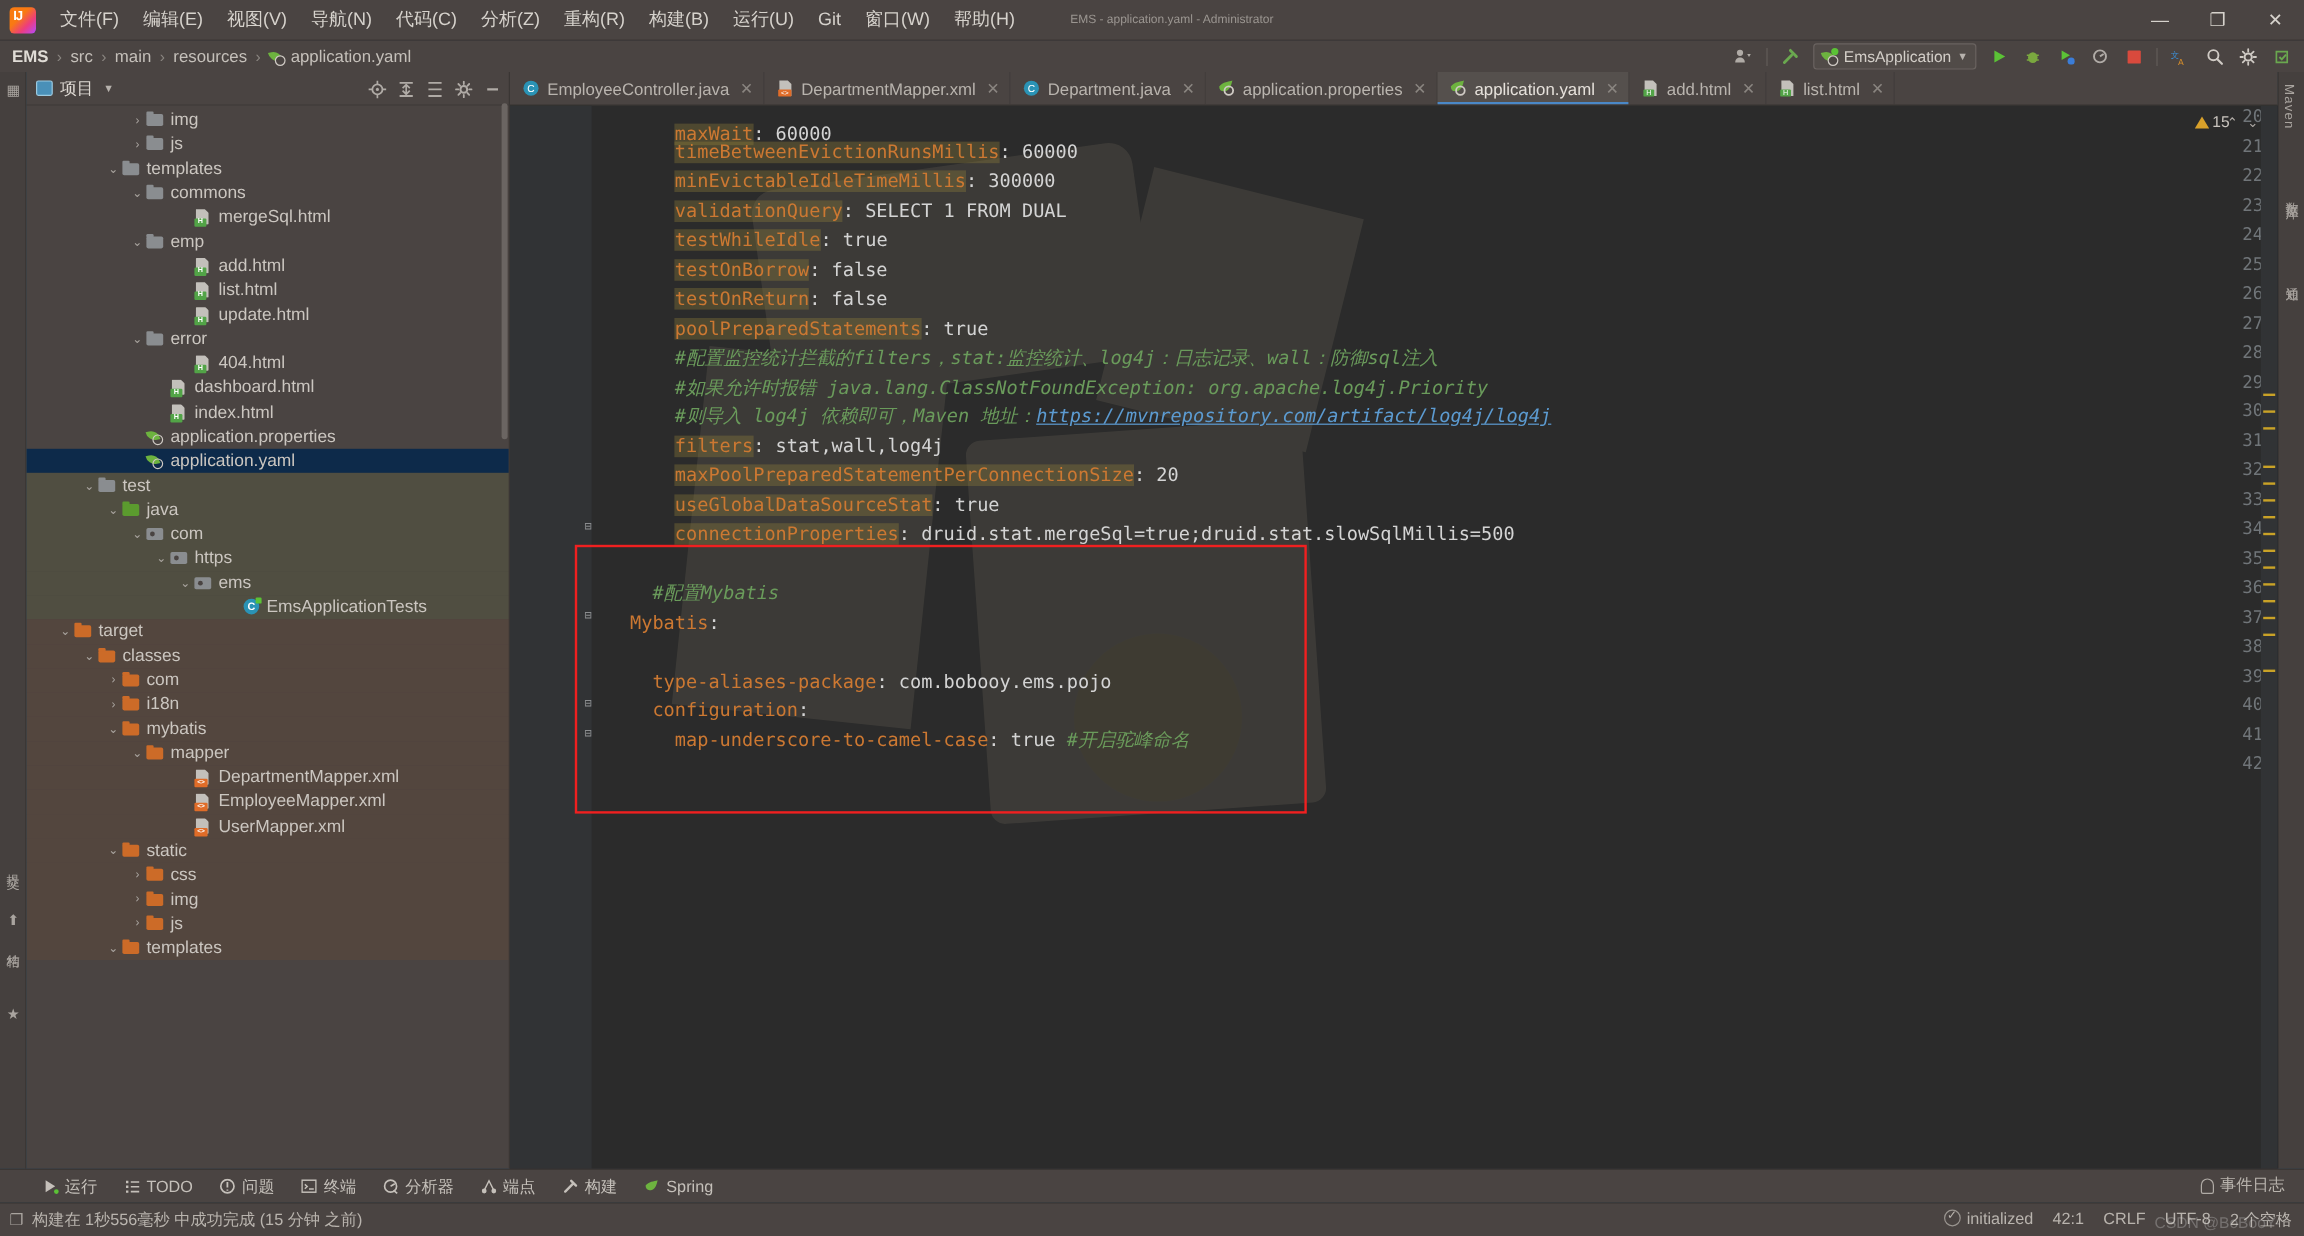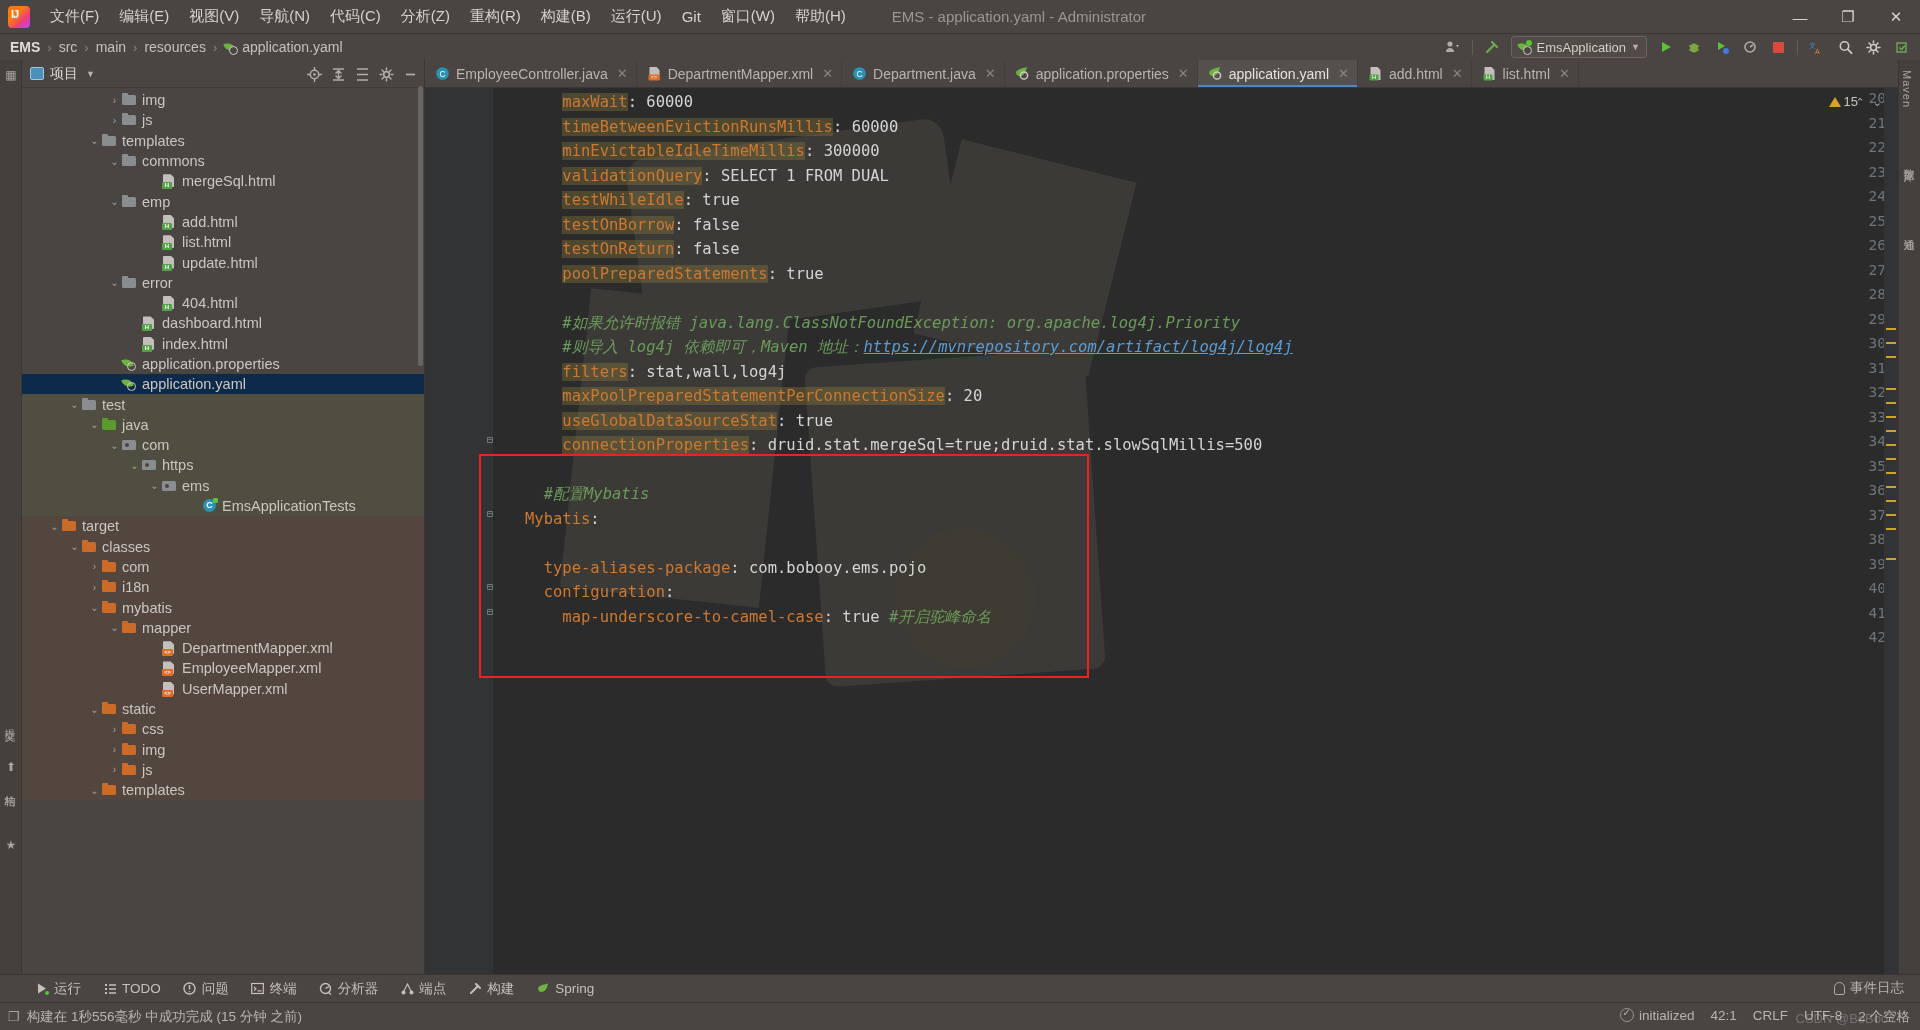--- a/index.html
+++ b/index.html
@@ -26,21 +26,21 @@
   }
   .ij-logo::after {
     content: "IJ"; position: absolute; left: 3px; top: 2px;
     font-size: 11px; font-weight: bold; color: #fff; letter-spacing: -1px;
   }
   .menu-item {
     padding: 4px 10px; font-size: 15px; color: #d6d2cc; white-space: nowrap;
     cursor: default;
   }
   .win-title {
-    margin-left: 36px; font-size: 15px; color: #9b9691; white-space: nowrap;
+    margin-left: 36px; font-size: 10px; color: #9b9691; white-space: nowrap;
   }
   .win-ctrl {
     position: absolute; top: 0; height: 34px; display: flex; align-items: center;
     right: 0;
   }
   .win-btn {
     width: 48px; height: 34px; display: flex; align-items: center; justify-content: center;
     color: #d6d2cc; font-size: 15px;
   }
 
@@ -775,28 +775,29 @@
           <div class="fold" style="top: 419.5px;">⊟</div>
           <div class="lnum" style="top: 443px;">38</div>
           <div class="lnum" style="top: 467.5px;">39</div>
           <div class="lnum" style="top: 492px;">40</div>
           <div class="fold" style="top: 493px;">⊟</div>
           <div class="lnum" style="top: 516.5px;">41</div>
           <div class="fold" style="top: 517.5px;">⊟</div>
           <div class="lnum" style="top: 541px;">42</div>
         </div>
       <div class="code" id="code">
-          <div class="cl" style="top: 2px;"><span class="v">    </span><span class="k kbg">maxWait</span><span class="v">: </span><span class="v">60000</span></div>
+          <div class="cl" style="top: 12px;"><span class="v">    </span><span class="k kbg">maxWait</span><span class="v">: </span><span class="v">60000</span></div>
           <div class="cl" style="top: 26.5px;"><span class="v">    </span><span class="k kbg">timeBetweenEvictionRunsMillis</span><span class="v">: </span><span class="v">60000</span></div>
           <div class="cl" style="top: 51px;"><span class="v">    </span><span class="k kbg">minEvictableIdleTimeMillis</span><span class="v">: </span><span class="v">300000</span></div>
           <div class="cl" style="top: 75.5px;"><span class="v">    </span><span class="k kbg">validationQuery</span><span class="v">: SELECT 1 FROM DUAL</span></div>
           <div class="cl" style="top: 100px;"><span class="v">    </span><span class="k kbg">testWhileIdle</span><span class="v">: </span><span class="v">true</span></div>
           <div class="cl" style="top: 124.5px;"><span class="v">    </span><span class="k kbg">testOnBorrow</span><span class="v">: </span><span class="v">false</span></div>
           <div class="cl" style="top: 149px;"><span class="v">    </span><span class="k kbg">testOnReturn</span><span class="v">: </span><span class="v">false</span></div>
           <div class="cl" style="top: 173.5px;"><span class="v">    </span><span class="k kbg">poolPreparedStatements</span><span class="v">: </span><span class="v">true</span></div>
+          <div class="cl" style="top: 198px;"><span class="cmt">    #配置监控统计拦截的filters，stat:监控统计、log4j：日志记录、wall：防御sql注入</span></div>
           <div class="cl" style="top: 222.5px;"><span class="cmt">    #如果允许时报错 java.lang.ClassNotFoundException: org.apache.log4j.Priority</span></div>
           <div class="cl" style="top: 247px;"><span class="cmt">    #则导入 log4j 依赖即可，Maven 地址：</span><span class="lnk">https://mvnrepository.com/artifact/log4j/log4j</span></div>
           <div class="cl" style="top: 271.5px;"><span class="v">    </span><span class="k kbg">filters</span><span class="v">: stat,wall,log4j</span></div>
           <div class="cl" style="top: 296px;"><span class="v">    </span><span class="k kbg">maxPoolPreparedStatementPerConnectionSize</span><span class="v">: </span><span class="v">20</span></div>
           <div class="cl" style="top: 320.5px;"><span class="v">    </span><span class="k kbg">useGlobalDataSourceStat</span><span class="v">: </span><span class="v">true</span></div>
           <div class="cl" style="top: 345px;"><span class="v">    </span><span class="k kbg">connectionProperties</span><span class="v">: druid.stat.mergeSql=true;druid.stat.slowSqlMillis=500</span></div>
           <div class="cl" style="top: 369.5px;"><span class="v"></span></div>
           <div class="cl" style="top: 394px;"><span class="cmt">  #配置Mybatis</span></div>
           <div class="cl" style="top: 418.5px;"><span class="k">Mybatis</span><span class="v">:</span></div>
           <div class="cl" style="top: 467.5px;"><span class="v">  </span><span class="k">type-aliases-package</span><span class="v">: com.bobooy.ems.pojo</span></div>

